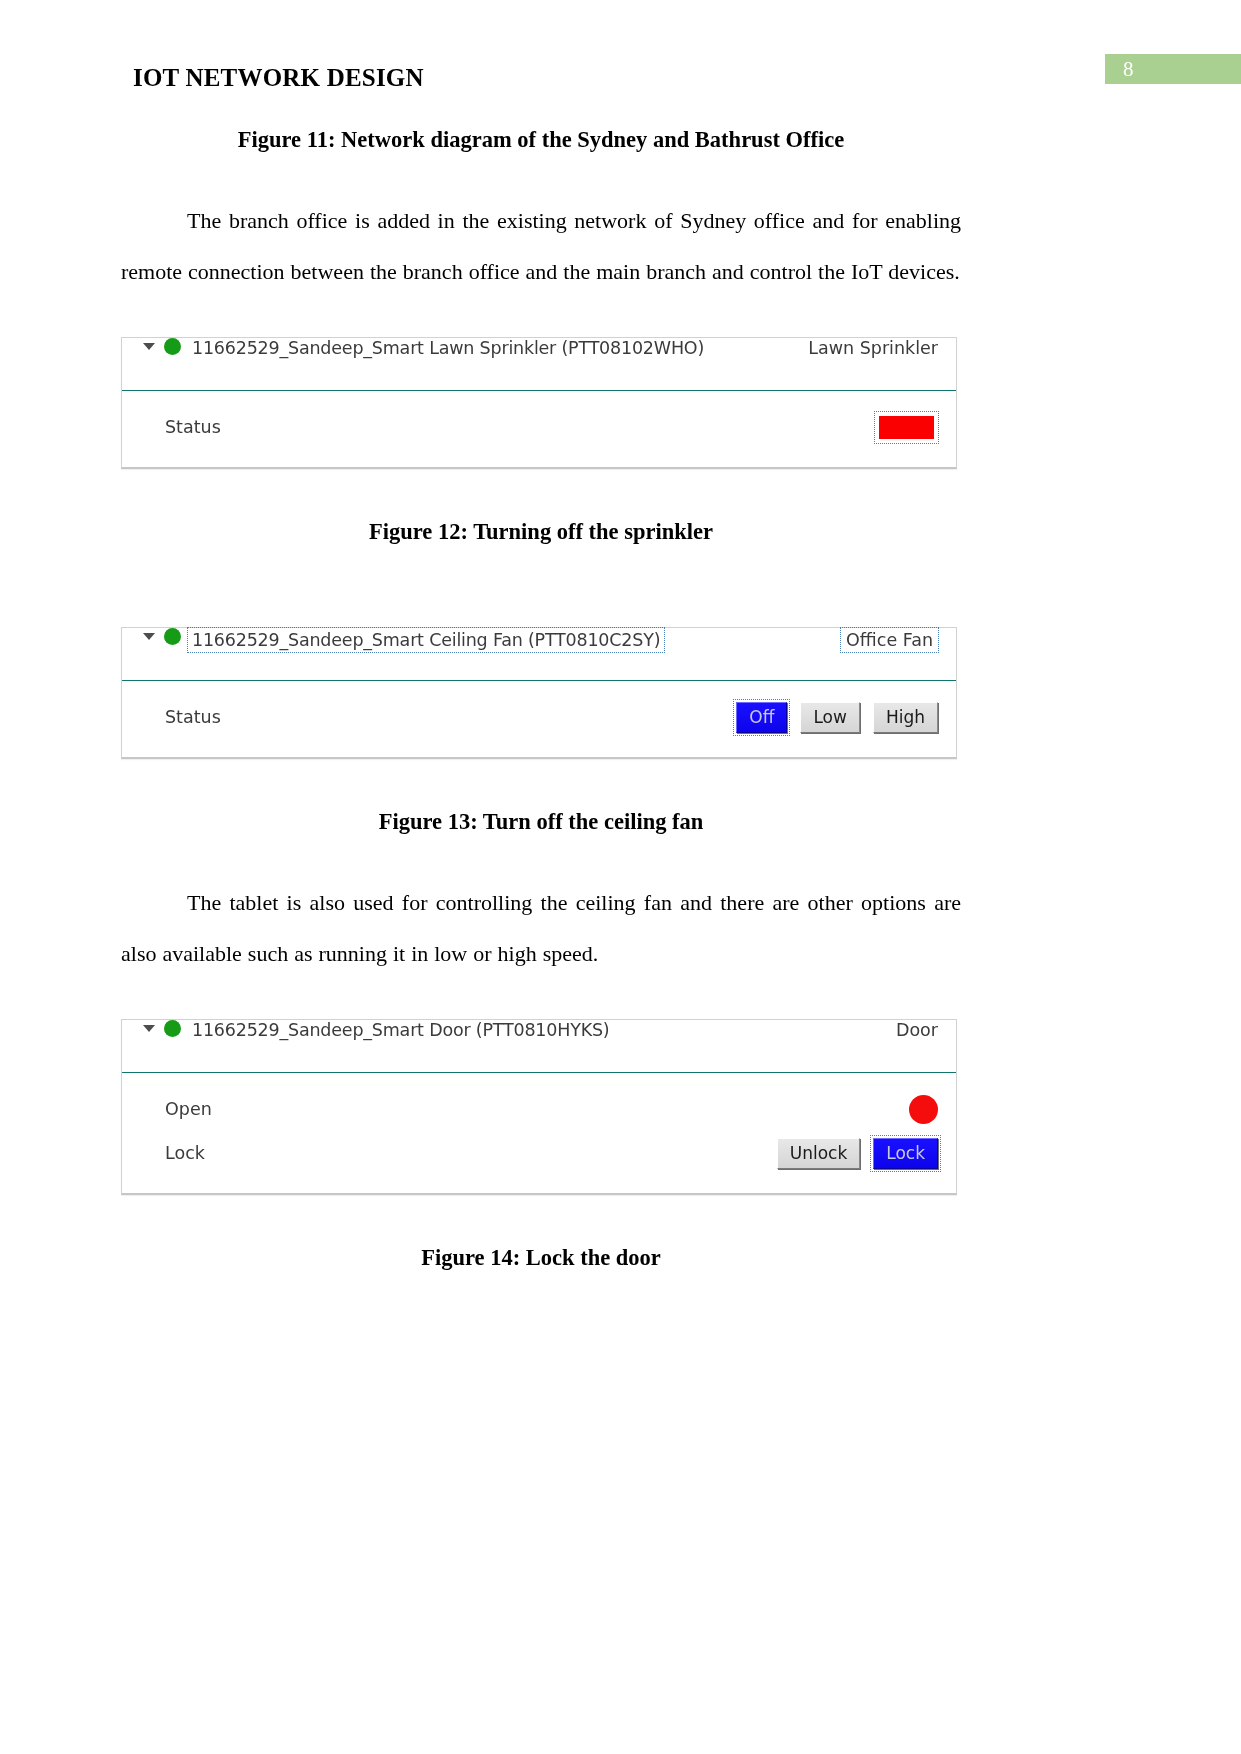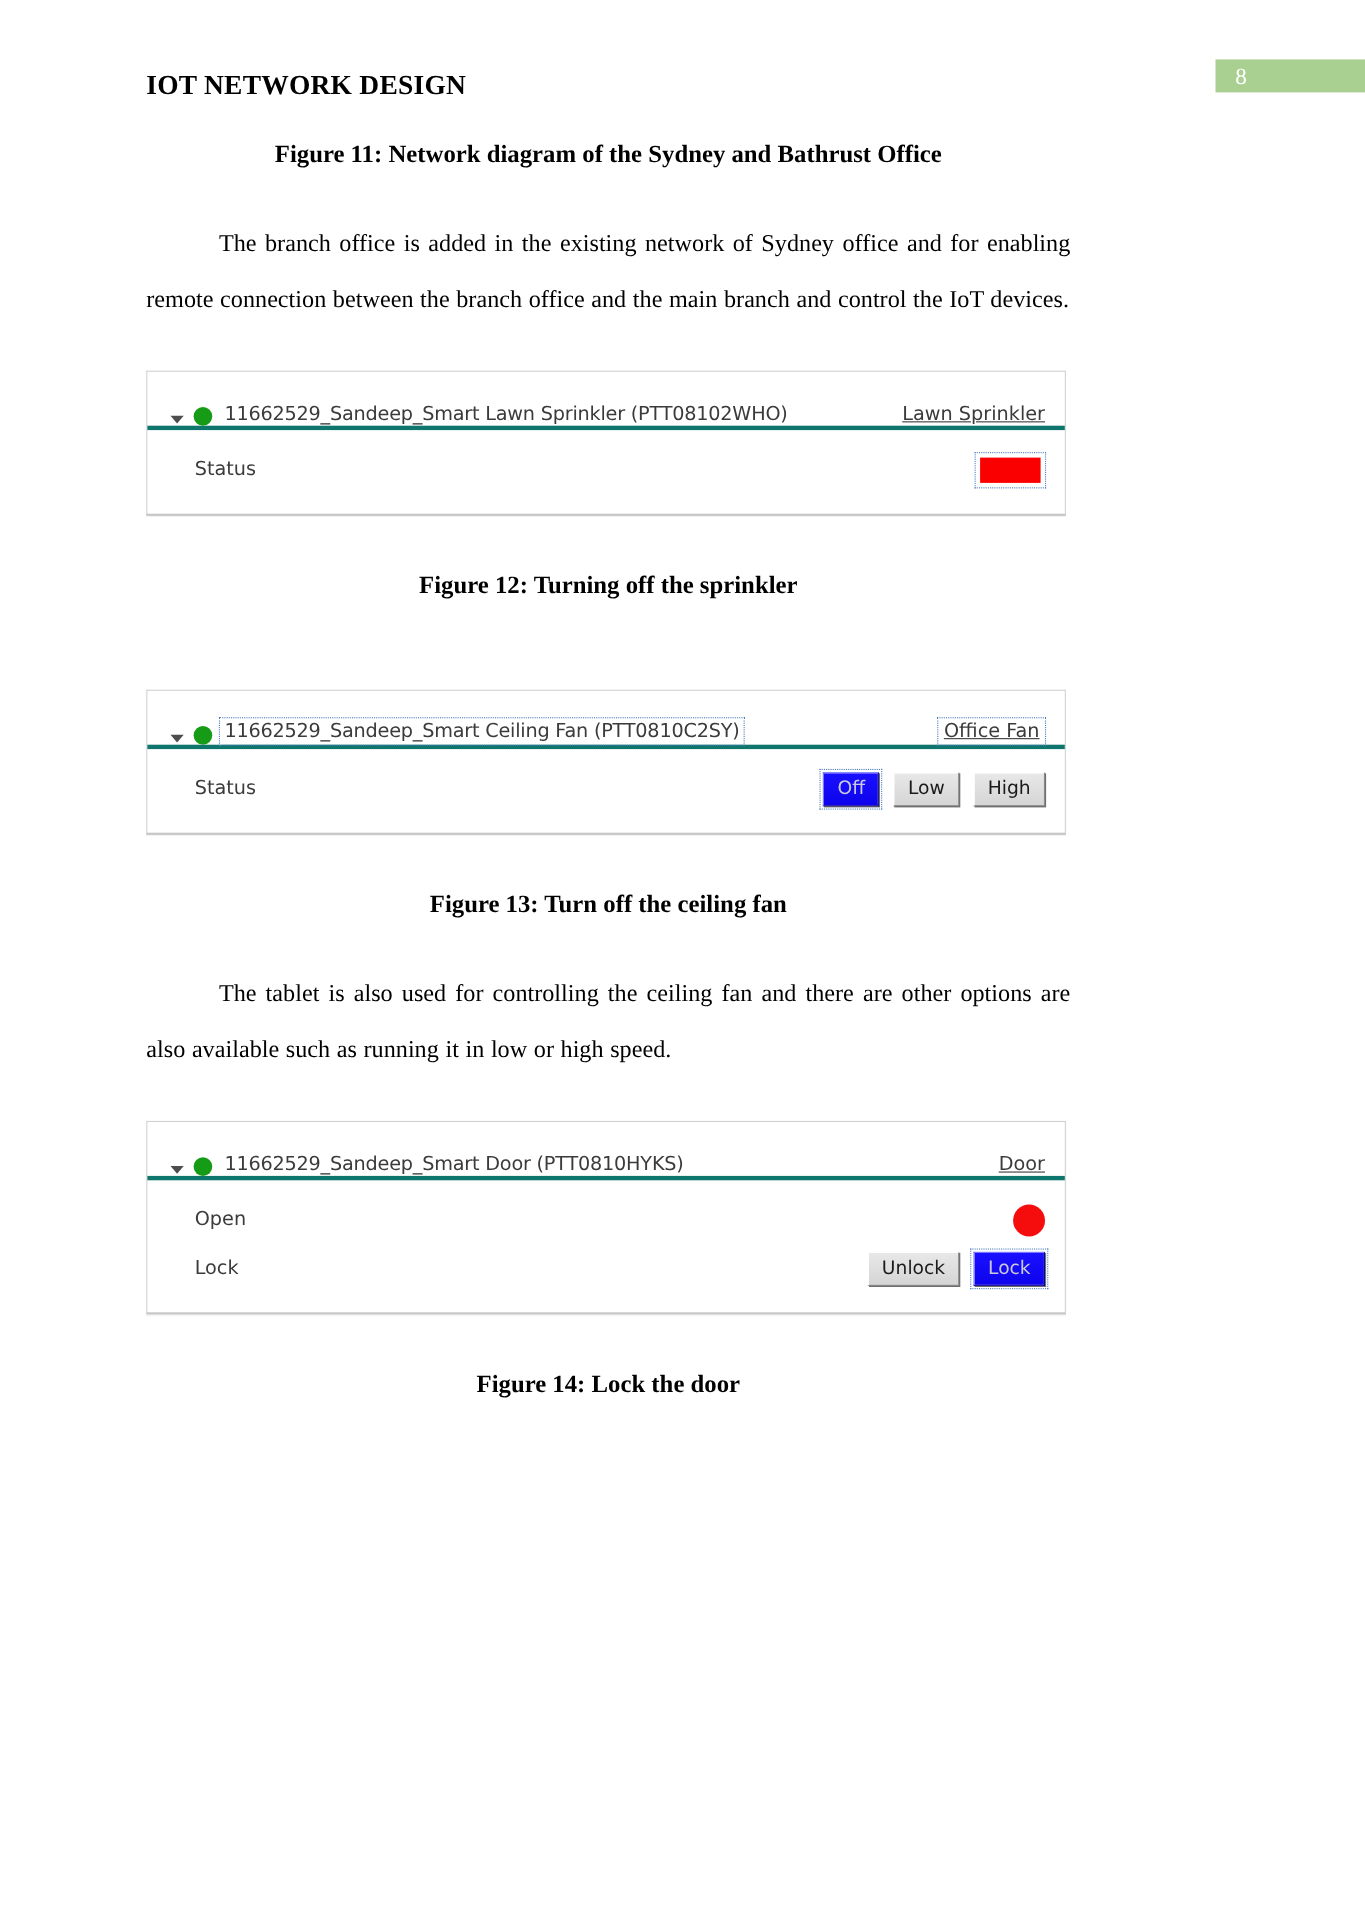--- a/index.html
+++ b/index.html
@@ -56,21 +56,21 @@
     top: 2px;
     font-family: "Liberation Serif", serif;
     font-size: 21px;
     color: #ffffff;
     line-height: 26px;
   }
 
   
   .content {
     position: absolute;
-    left: 133px;
+    left: 121px;
     top: 125px;
     width: 840px;
   }
 
   .fig-caption {
     text-align: center;
     font-family: "Liberation Serif", serif;
     font-size: 22.5px;
     font-weight: bold;
     color: #000000;
@@ -92,24 +92,24 @@
     background: #ffffff;
     border: 1px solid #d2d2d2;
     border-bottom: 2px solid #c6c6c6;
     box-shadow: 0 1px 1px rgba(0,0,0,0.06);
     font-family: "DejaVu Sans", sans-serif;
     box-sizing: border-box;
     width: 836px;
   }
   .iot-header {
     display: flex;
-    align-items: flex-end;
+    align-items: flex-start;
     height: 53px;
     padding: 0 18px 0 20px;
-    border-bottom: 4px solid #0f766e;
+    border-bottom: 1px solid #0f766e;
     box-sizing: border-box;
   }
   .caret {
     width: 14px;
     height: 14px;
     margin-right: 8px;
     position: relative;
     flex: 0 0 auto;
   }
   .caret::after {
@@ -142,21 +142,20 @@
     outline: 1px dotted #4a7ebb;
     padding: 2px 4px;
     margin-left: -4px;
   }
   .iot-type {
     margin-left: auto;
     font-family: "DejaVu Sans", sans-serif;
     font-size: 17.5px;
     color: #3b3b3b;
     white-space: nowrap;
-    text-decoration: underline;
   }
   .iot-type.selected {
     outline: 1px dotted #4a7ebb;
     padding: 2px 5px;
   }
 
   .iot-body {
     padding: 14px 18px 18px 20px;
   }
   .iot-row {

